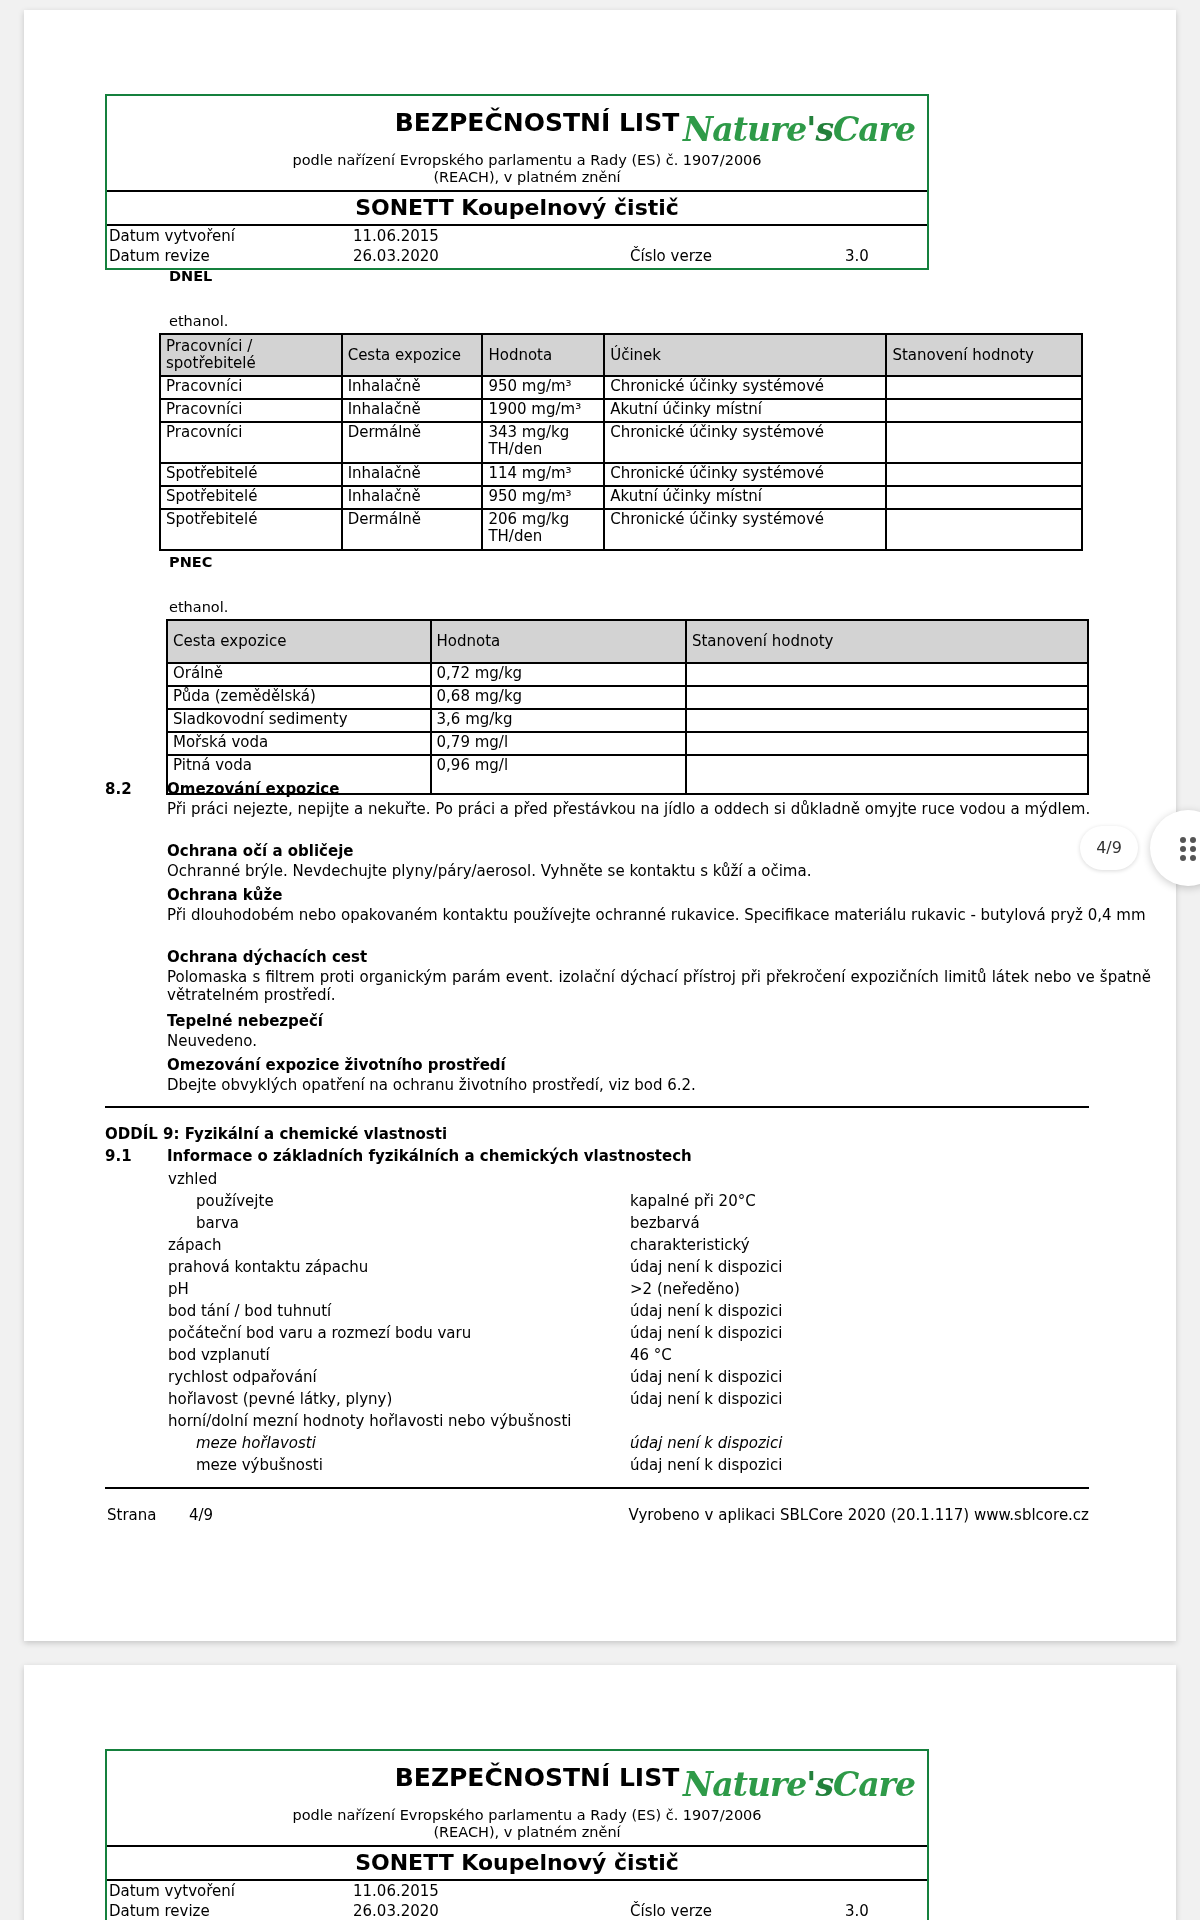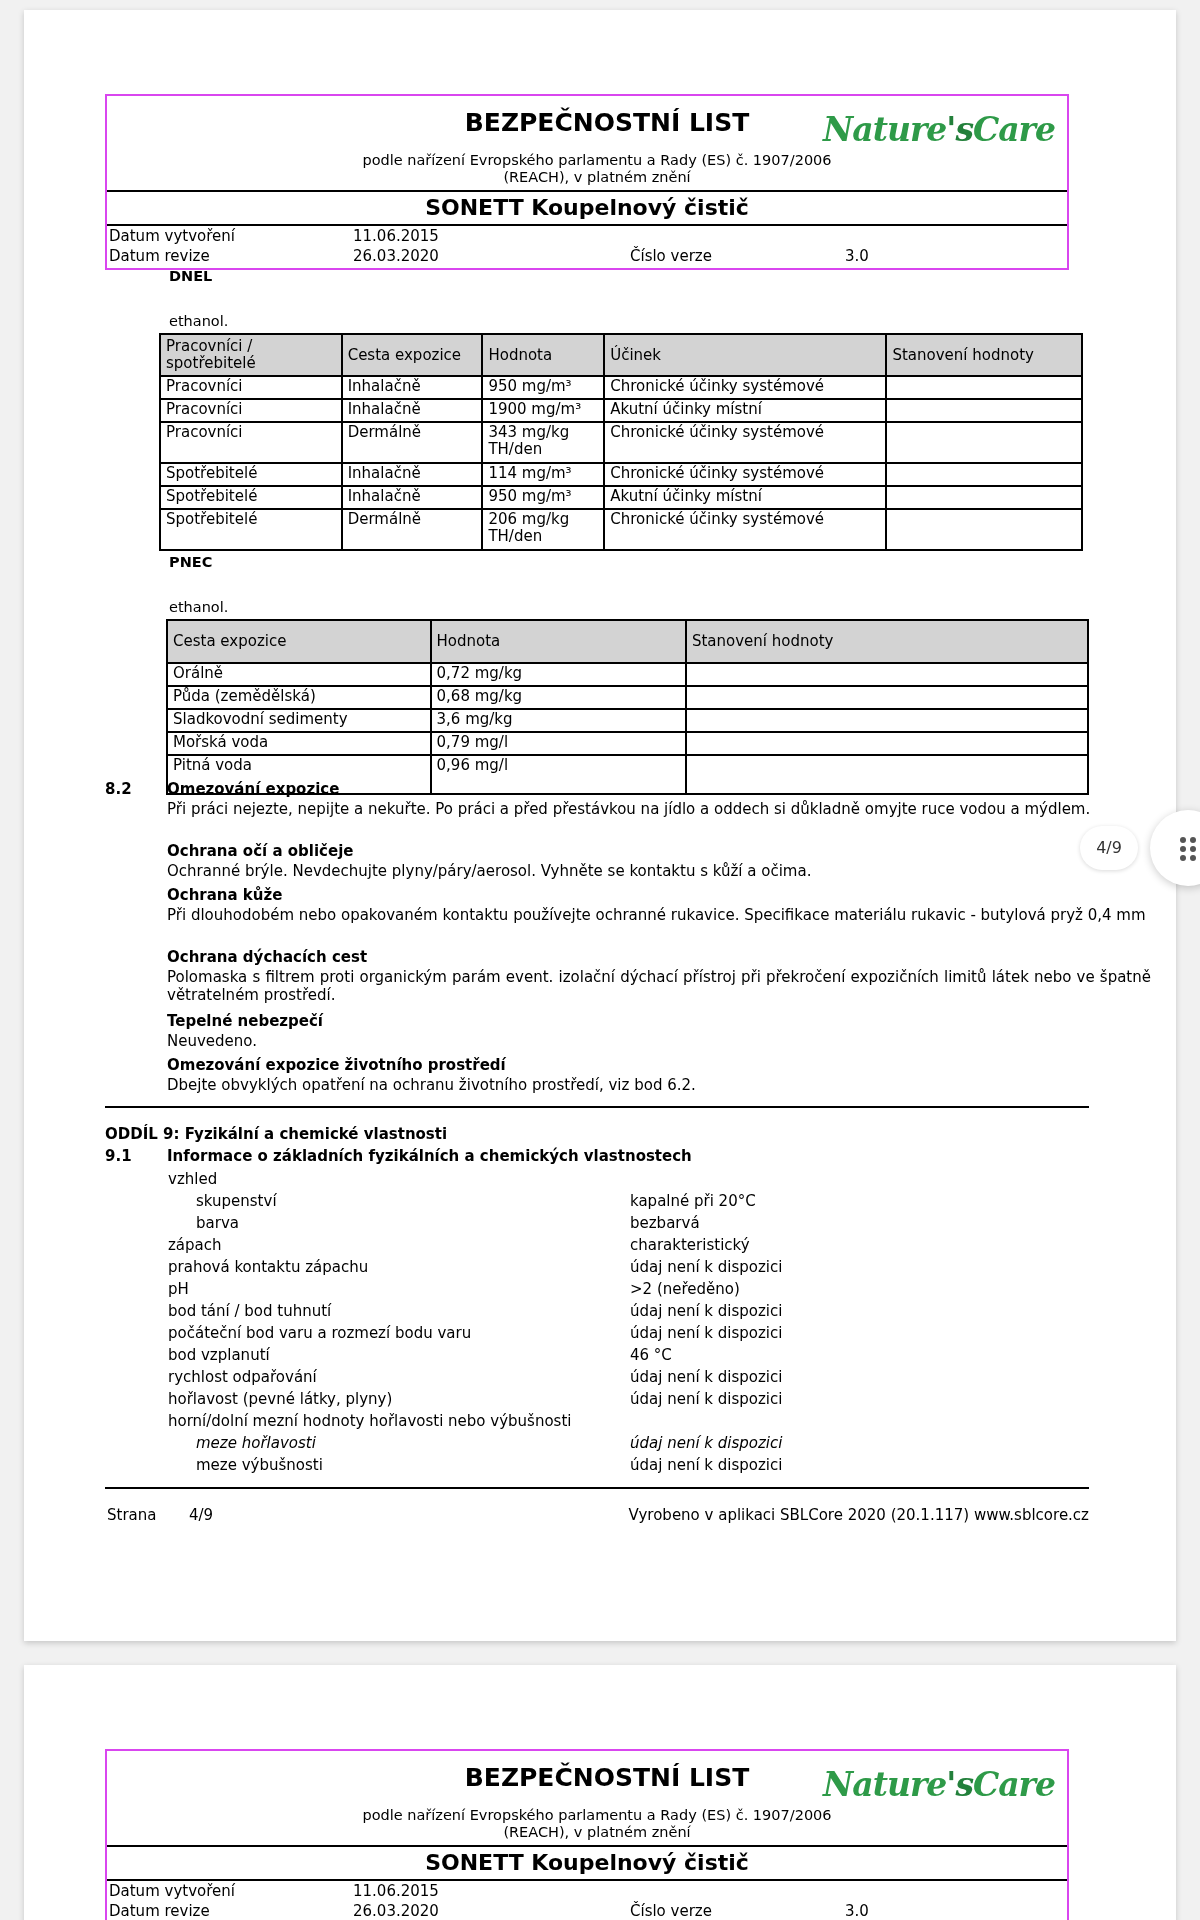--- a/index.html
+++ b/index.html
@@ -9,21 +9,21 @@
     font-family:"DejaVu Sans", "Liberation Sans", sans-serif;
     color:#000;
   }
   .page {
     position:absolute; left:24px; width:1152px; background:#fff;
     box-shadow:0 2px 6px rgba(0,0,0,0.18);
   }
   #page1 { top:10px; height:1631px; }
   #page2 { top:1665px; height:300px; }
 
-  .hdr { position:absolute; left:81px; width:964px; border:2px solid #d946ef; box-sizing:border-box; }
+  .hdr { position:absolute; left:81px; width:824px; border:2px solid #15803d; box-sizing:border-box; }
   .hdr .top { position:relative; height:94px; border-bottom:2px solid #000; }
   .hdr .title { position:absolute; left:0; right:0; top:12px; text-align:center; font-weight:bold; font-size:25px; padding-left:40px; }
   .hdr .sub { position:absolute; left:0; right:0; top:56px; text-align:center; font-size:14.5px; line-height:17px; padding-left:20px; }
   .hdr .logo { position:absolute; right:12px; top:14px; font-family:"DejaVu Serif", serif; font-style:italic; font-weight:bold; font-size:33px; color:#2e9a48; letter-spacing:-1px; }
   .hdr .logo .s { color:#23803b; }
   .hdr .prod { height:32px; line-height:32px; border-bottom:2px solid #000; text-align:center; font-weight:bold; font-size:22px; }
   .hdr .meta { position:relative; height:42px; font-size:15px; }
   .hdr .meta span { position:absolute; }
 
   .lbl-bold { position:absolute; font-weight:bold; font-size:14.5px; }
@@ -208,21 +208,21 @@
     <div class="num" style="top:22px;">9.1</div>
     <div class="h" style="top:22px;">Informace o základních fyzikálních a chemických vlastnostech</div>
   </div>
 
   <div class="props" style="top:1160px; height:320px;">
     <div class="row" style="top:0;">
         <span class="k">vzhled</span>
         <span class="v"></span>
       </div>
     <div class="row" style="top:22px;">
-        <span class="k ind">skupenství</span>
+        <span class="k ind">používejte</span>
         <span class="v">kapalné při 20°C</span>
       </div>
     <div class="row" style="top:66px;">
         <span class="k">zápach</span>
         <span class="v">charakteristický</span>
       </div>
     <div class="row" style="top:44px;">
         <span class="k ind">barva</span>
         <span class="v">bezbarvá</span>
       </div>

